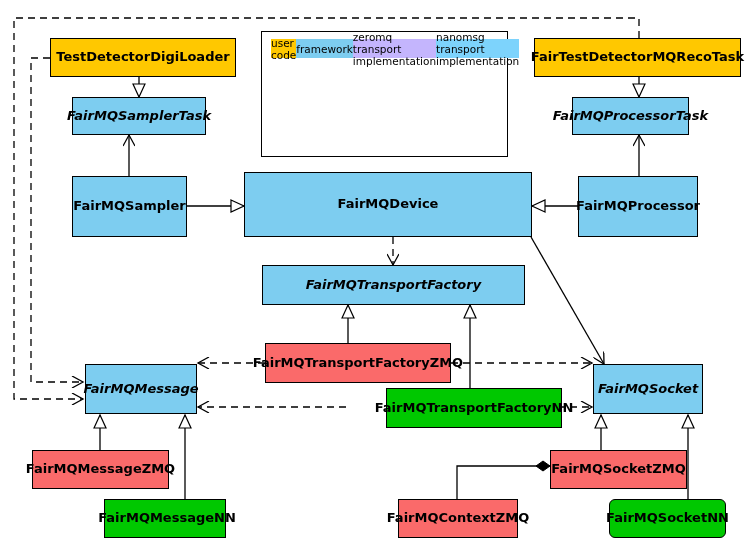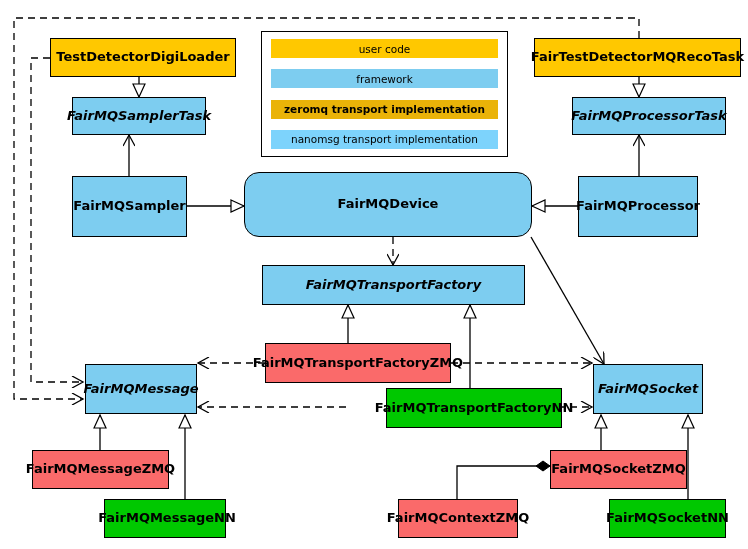--- a/index.html
+++ b/index.html
@@ -55,35 +55,34 @@
     left: 261px;
     top: 31px;
     width: 247px;
     height: 126px;
     background: #ffffff;
     border: 1px solid #000000;
     box-sizing: border-box;
     padding: 7px 9px;
     z-index: 5;
     display: flex;
-    flex-direction: column;
     justify-content: space-between;
   }
   .legend-row {
     height: 19px;
     display: flex;
     align-items: center;
     justify-content: center;
     font-size: 10.5px;
     color: #000000;
     font-weight: normal;
   }
   .legend-row.user { background: #ffc800; }
   .legend-row.fw   { background: #7dcdf0; }
-  .legend-row.zmq  { background: #eab308; font-weight: bold; }
+  .legend-row.zmq  { background: #c4b5fd; }
   .legend-row.nn   { background: #7dd3fc; }
 </style>
 </head>
 <body>
 
 <div id="diagram">
 
   <svg id="edges" viewBox="0 0 748 549" width="748" height="549" xmlns="http://www.w3.org/2000/svg">
     <defs>
       <marker id="m-open" markerWidth="14" markerHeight="12" refX="12" refY="6" orient="auto" markerUnits="userSpaceOnUse">
@@ -166,27 +165,27 @@
 
   <div class="node user" style="left:50px;  top:38px;  width:186px; height:39px;">
       <span>TestDetectorDigiLoader</span>
     </div>
   <div class="node fw abstract" style="left:72px;  top:97px;  width:134px; height:38px;">
       <span>FairMQSamplerTask</span>
     </div>
   <div class="node fw" style="left:72px;  top:176px; width:115px; height:61px;">
       <span>FairMQSampler</span>
     </div>
-  <div class="node fw" style="left:244px; top:172px; width:288px; height:65px;border-radius:15px;">
+  <div class="node fw" style="left:244px; top:172px; width:288px; height:65px;">
       <span>FairMQDevice</span>
     </div>
   <div class="node fw" style="left:578px; top:176px; width:120px; height:61px;">
       <span>FairMQProcessor</span>
     </div>
-  <div class="node fw abstract" style="left:572px; top:97px;  width:154px; height:38px;">
+  <div class="node fw abstract" style="left:572px; top:97px;  width:117px; height:38px;">
       <span>FairMQProcessorTask</span>
     </div>
   <div class="node user" style="left:534px; top:38px;  width:207px; height:39px;">
       <span>FairTestDetectorMQRecoTask</span>
     </div>
   <div class="node fw abstract" style="left:262px; top:265px; width:263px; height:40px;">
       <span>FairMQTransportFactory</span>
     </div>
   <div class="node zmq" style="left:265px; top:343px; width:186px; height:40px;">
       <span>FairMQTransportFactoryZMQ</span>
@@ -205,21 +204,21 @@
     </div>
   <div class="node nn" style="left:104px; top:499px; width:122px; height:39px;padding-left:8px;">
       <span>FairMQMessageNN</span>
     </div>
   <div class="node zmq" style="left:550px; top:450px; width:137px; height:39px;">
       <span>FairMQSocketZMQ</span>
     </div>
   <div class="node zmq" style="left:398px; top:499px; width:120px; height:39px;">
       <span>FairMQContextZMQ</span>
     </div>
-  <div class="node nn" style="left:609px; top:499px; width:117px; height:39px;">
+  <div class="node nn" style="left:609px; top:499px; width:117px; height:39px;border-radius:6px;">
       <span>FairMQSocketNN</span>
     </div>
 
   <div id="legend">
     <div class="legend-row user">
         <span>user code</span>
       </div>
     <div class="legend-row fw">
         <span>framework</span>
       </div>

